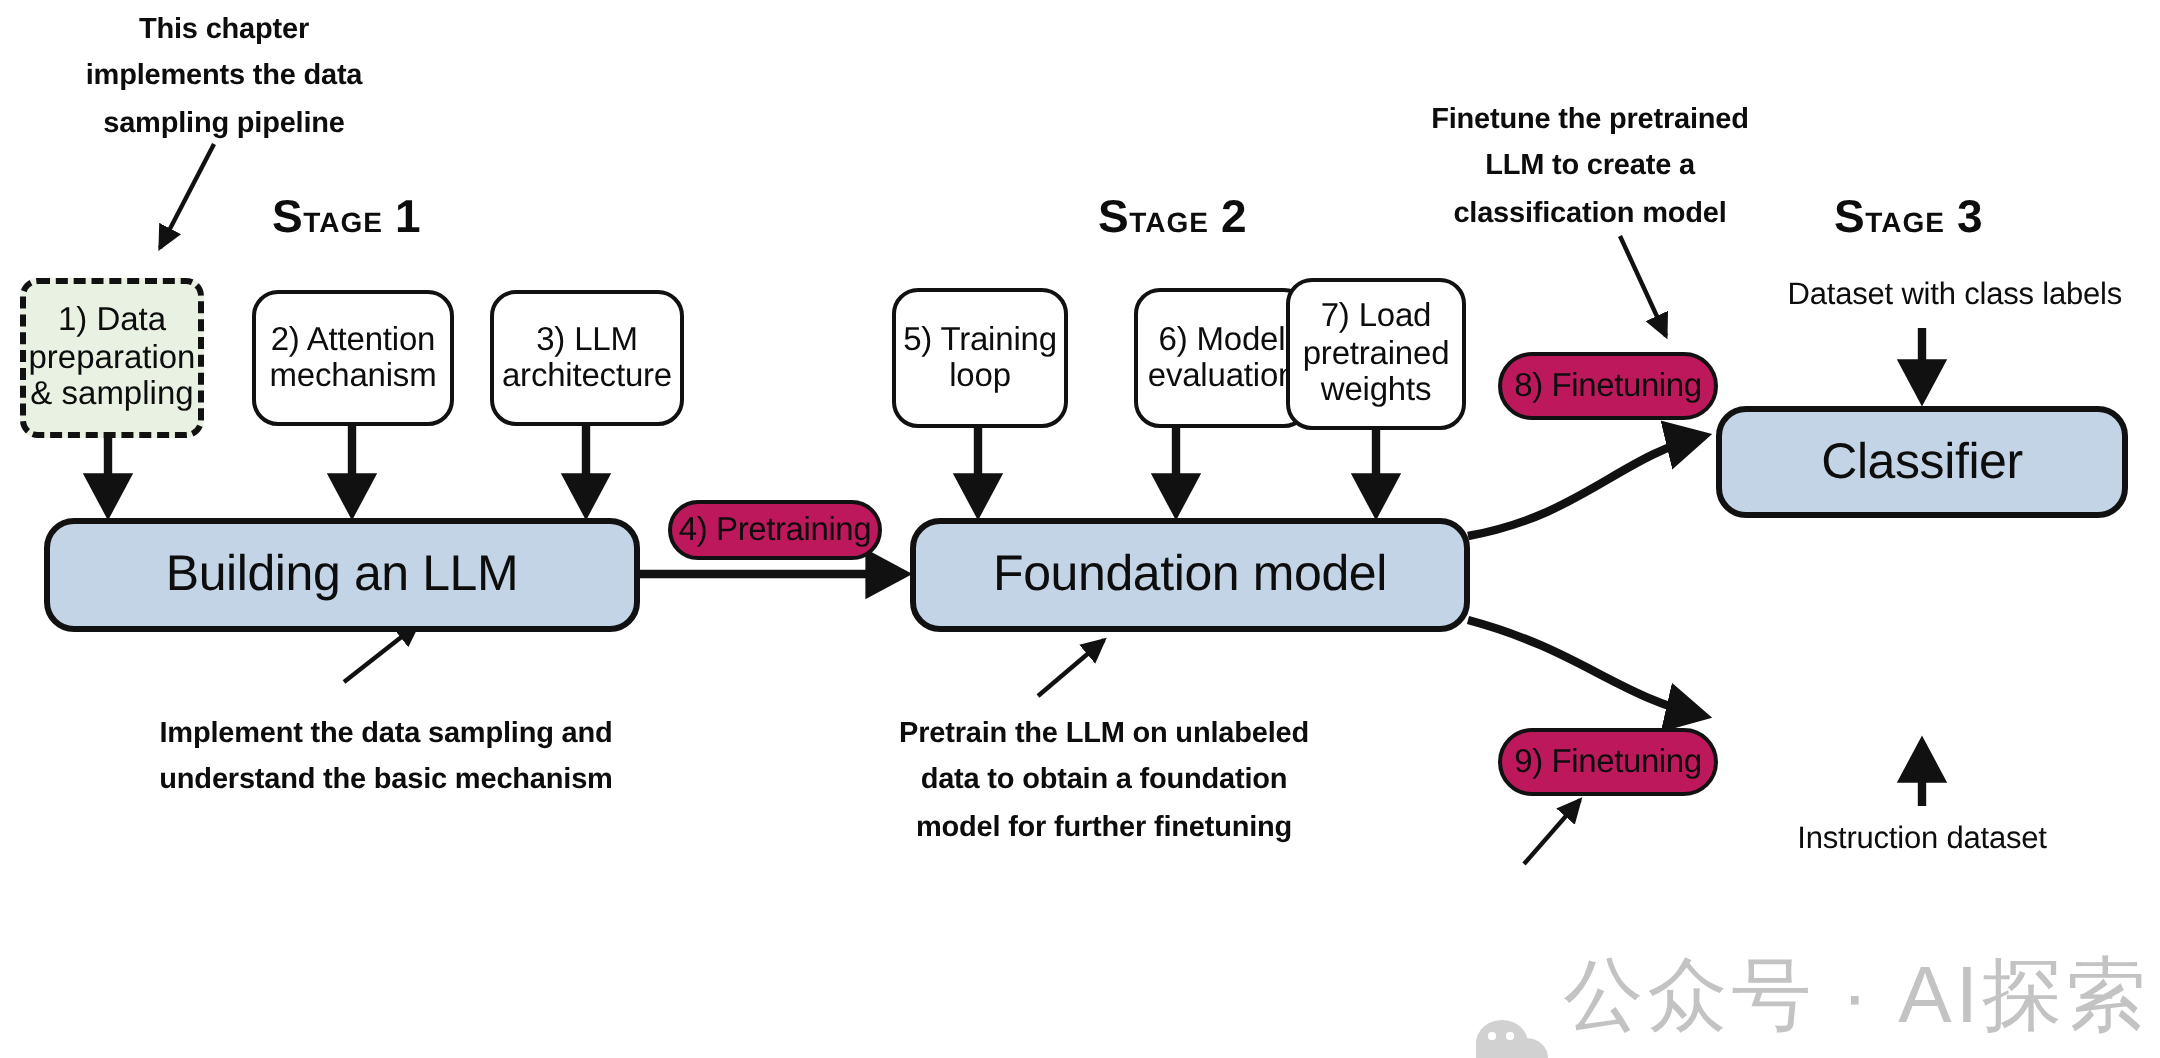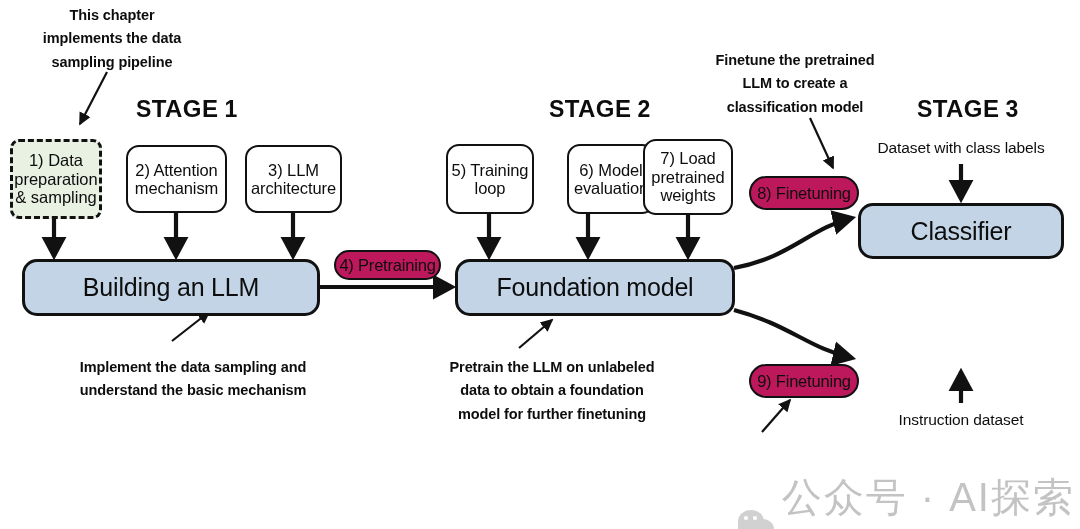--- a/index.html
+++ b/index.html
@@ -63,21 +63,21 @@
   }
   
   .stage{
     font-weight:bold;
     color:#0d0d0d;
     white-space:nowrap;
     display:flex;align-items:baseline;
     letter-spacing:0.3px;
   }
   .stage .big{font-size:23px;}
-  .stage .sc{font-size:24px;letter-spacing:0.5px;}
+  .stage .sc{font-size:14px;letter-spacing:0.5px;}
   .stage .num{font-size:23px;margin-left:6px;}
 
   
   .caption{
     font-weight:bold;
     font-size:14.5px;
     line-height:1.62;
     color:#0d0d0d;
     text-align:center;
     white-space:pre-line;
@@ -217,21 +217,21 @@
 
   <div class="abs pill" style="left:749px;top:364px;width:110px;height:34px;">9) Finetuning</div>
 
   <div class="abs bluebox" style="left:22px;top:259px;width:298px;height:57px;">Building an LLM</div>
 
   <div class="abs bluebox" style="left:455px;top:259px;width:280px;height:57px;">Foundation model</div>
 
   <div class="abs bluebox" style="left:858px;top:203px;width:206px;height:56px;">Classifier</div>
 
 
-  <div class="abs plain" style="left:861px;top:139px;width:200px;">Dataset with class labels</div>
+  <div class="abs plain" style="left:861px;top:139px;width:200px;text-align:right;">Dataset with class labels</div>
 
   <div class="abs plain" style="left:861px;top:411px;width:200px;">Instruction dataset</div>
 
   <div id="watermark" style="left:738px;top:470px;">
     <span class="wm-logo">
       <span class="b1"></span>
         <span class="b2"></span>
       <i class="e1"></i>
         <i class="e2"></i>
     </span>

